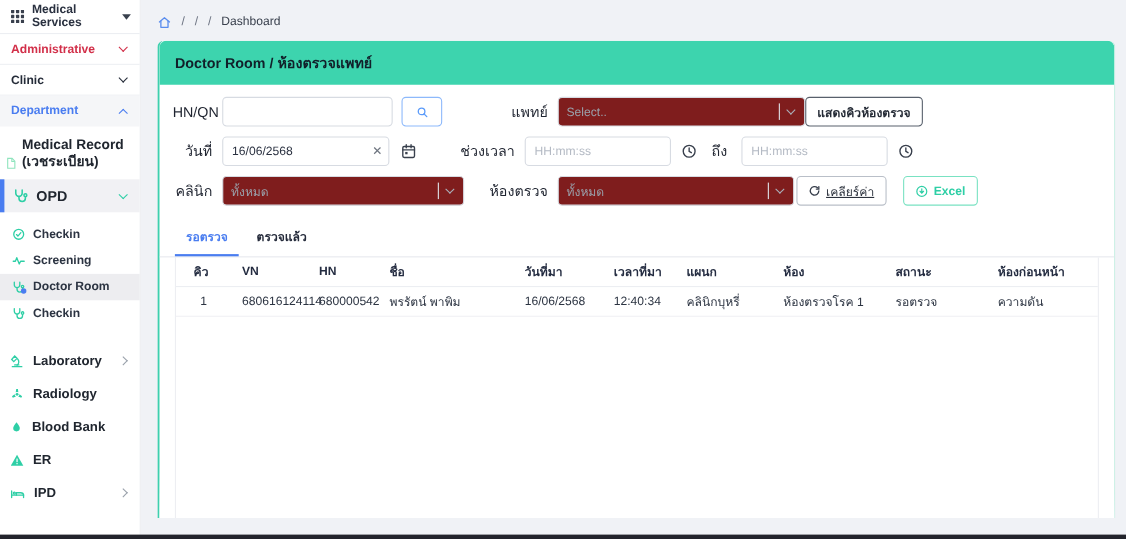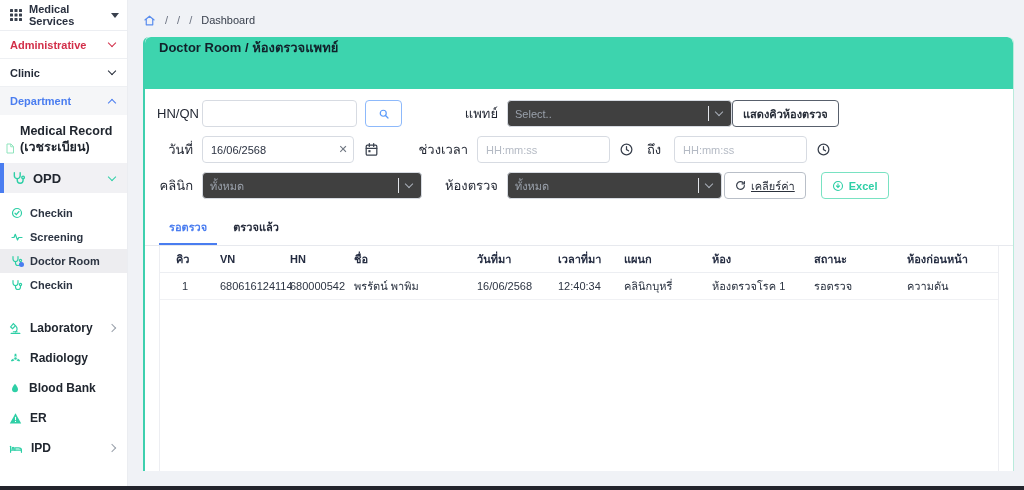--- a/index.html
+++ b/index.html
@@ -48,36 +48,36 @@
 
   
   .main { position:absolute; left:128px; top:0; right:0; bottom:0;
     padding:10px 10px 0 15px; background:#f0f2f6; }
   .breadcrumb { display:flex; align-items:center; gap:9px; height:20px;
     margin-bottom:7px; font-size:11px; color:#6b7280; }
   .breadcrumb .current { color:#39404d; }
   .card { background:#ffffff; height:434px;
     border-left:2px solid #3ed0ae; border-right:1px solid #b9ebdc;
     border-radius:6px 6px 0 0; overflow:hidden; }
-  .card-header { height:52px; background:#3dd4ae; display:flex; 
+  .card-header { height:40px; background:#3dd4ae; display:flex; align-items:center;
     padding:0 14px; border-radius:6px 6px 0 0; }
   .card-title { font-size:13px; font-weight:800; color:#11202a; }
 
   
   .form { padding:11px 12px 2px 12px; }
   .frow { display:flex; align-items:center; height:27px; margin-bottom:9px; }
   .flabel { font-size:13px; color:#1f2430; text-align:right; padding-right:9px; }
   .w45  { width:45px; }  .w105 { width:105px; }
   .tinput { height:27px; border:1px solid #d7dbe2; border-radius:4px;
     font-size:11px; padding:0 8px; color:#2a3140; outline:none;
     font-family:inherit; }
   .tinput::placeholder { color:#b4bac4; }
   .fake-select { height:27px; border:1px solid #d7dbe2; border-radius:4px;
     display:flex; align-items:center; font-size:11px; padding:0 7px;
-    background:#404040; cursor:pointer; }
+    background:#7f1d1d; cursor:pointer; }
   .fs-text { flex:1; color:#9aa1ab; }
   .fs-div { width:1px; height:15px; background:#e2e5ea; margin:0 7px 0 4px; }
   .fs-chev { color:#aab0ba; margin-right:2px; }
   .btn { height:27px; border-radius:4px; background:#fff; display:inline-flex;
     align-items:center; justify-content:center; gap:5px; font-size:11px;
     cursor:pointer; font-family:inherit; }
   .btn-search { width:37px; border:1px solid #8db9fb; color:#5b9bfa; }
   .btn-outline-dark { border:1px solid #58606c; color:#252b36; padding:0 10px; font-weight:600; }
   .btn-outline-gray { border:1px solid #b9bfc8; color:#2b313c; padding:0 10px; }
   .btn-excel { border:1px solid #79e2c2; color:#2ecfa6; padding:0 10px; font-weight:600; }

